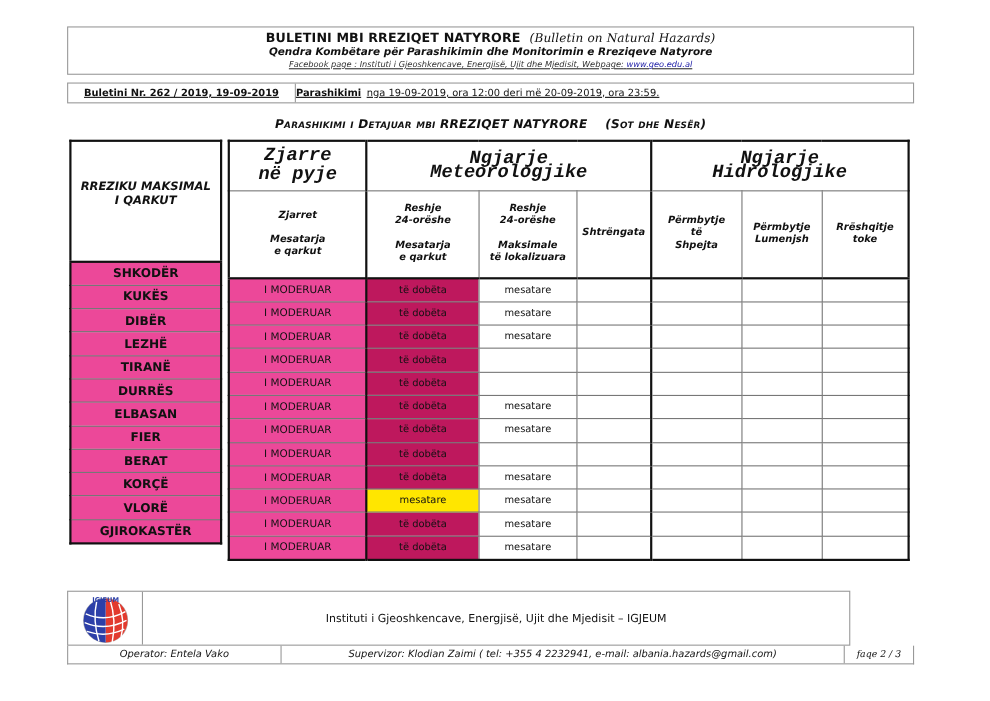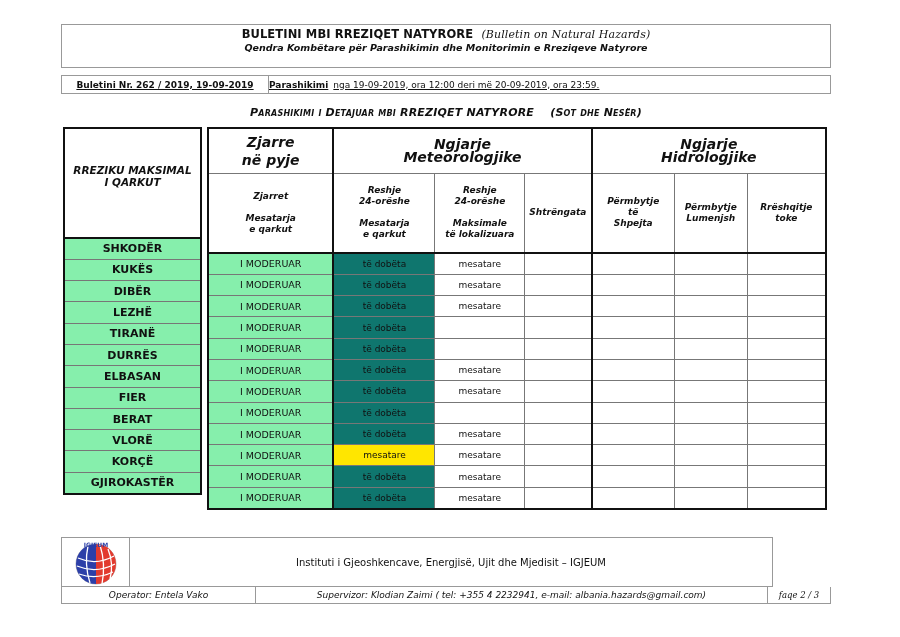--- a/index.html
+++ b/index.html
@@ -18,46 +18,47 @@
   .infobar .c2 b{margin-right:5px;}
   .subtitle{left:61px;top:106px;width:770px;text-align:center;font-size:11px;font-weight:bold;font-style:italic;letter-spacing:0.2px;}
   .sc{font-variant:small-caps;}
   
   table{border-collapse:collapse;position:absolute;}
   td{border:1px solid #777;text-align:center;vertical-align:middle;font-size:9px;}
   .left-tbl{left:63px;top:127px;width:139px;border:2px solid #111;}
   .left-tbl td{border-left:none;border-right:none;}
   .right-tbl{left:207px;top:127px;width:620px;border:2px solid #111;}
   .hb{font-weight:bold;font-style:italic;}
-  .bigh{font-size:14px;}
+  .bigh{font-size:17px;font-family:Liberation Mono, monospace;}
   .smh{font-size:9px;line-height:11px;}
   .thick-b{border-bottom:2px solid #111;}
   .thick-r{border-right:2px solid #111;}
-  .orange{background:#86efac;}
-  .green{background:#0f766e;}
+  .orange{background:#ec4899;}
+  .green{background:#be185d;}
   .yellow{background:#ffe600;}
   .county{font-weight:bold;font-size:11px;height:21.3px;}
   .rowc{height:21.3px;font-size:9px;margin-left:32px;}
   .fire{font-family:"DejaVu Sans",sans-serif;font-size:9.5px;}
   
   .foot{left:61px;top:537px;width:712px;height:50px;border:1px solid #999;display:flex;}
   .foot .logo{width:68px;border-right:1px solid #999;display:flex;align-items:center;justify-content:center;}
   .foot .inst{flex:1;display:flex;align-items:center;justify-content:center;font-size:10px;}
   .foot2{left:61px;top:587px;width:770px;height:17px;border:1px solid #999;border-top:none;display:flex;font-size:9px;font-style:italic;}
   .foot2 div{display:flex;align-items:center;justify-content:center;}
   .foot2 .op{width:194px;border-right:1px solid #999;}
   .foot2 .sup{flex:1;border-right:1px solid #999;}
   .foot2 .pg{width:62px;font-family:"DejaVu Serif",serif;font-size:8.5px;}
 </style>
 </head>
 <body>
 
 <div class="abs hdr">
   <div class="t1"><span>BULETINI MBI RREZIQET NATYRORE</span>&nbsp;&nbsp;<i>(Bulletin on Natural Hazards)</i></div>
   <div class="t2">Qendra Kombëtare për Parashikimin dhe Monitorimin e Rreziqeve Natyrore</div>
+  <div class="t3"><span>Facebook page : Instituti i Gjeoshkencave, Energjisë, Ujit dhe Mjedisit, Webpage:</span> <a>www.geo.edu.al</a></div>
 </div>
 
 <div class="abs infobar">
   <div class="c1">Buletini Nr. 262 / 2019, 19-09-2019</div>
   <div class="c2">
       <b>Parashikimi</b>
       <span>nga 19-09-2019, ora 12:00 deri më 20-09-2019, ora 23:59.</span>
     </div>
 </div>
 
@@ -94,24 +95,24 @@
       <tr>
         <td class="county orange">ELBASAN</td>
       </tr>
       <tr>
         <td class="county orange">FIER</td>
       </tr>
       <tr>
         <td class="county orange">BERAT</td>
       </tr>
       <tr>
+        <td class="county orange">KORÇË</td>
+      </tr>
+      <tr>
         <td class="county orange">VLORË</td>
-      </tr>
-      <tr>
-        <td class="county orange">KORÇË</td>
       </tr>
       <tr>
         <td class="county orange">GJIROKASTËR</td>
       </tr>
     </tbody>
 </table>
 
 <table class="right-tbl">
   <colgroup>
     <col style="width:126px">

